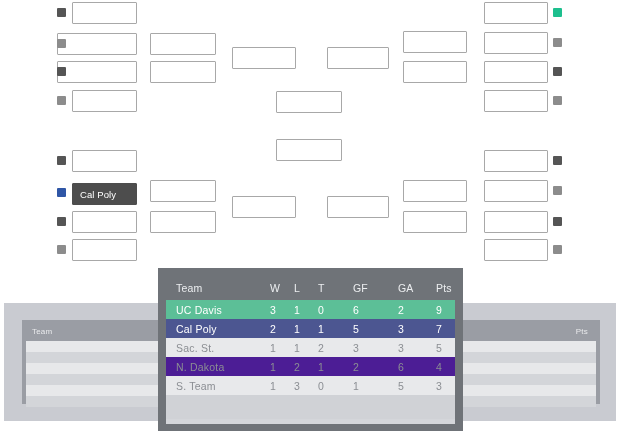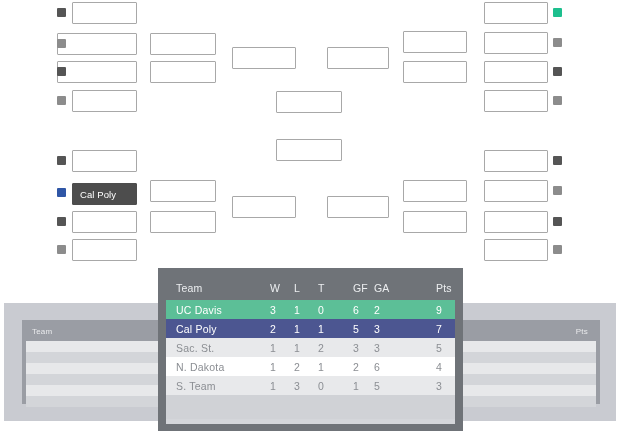--- a/index.html
+++ b/index.html
@@ -133,32 +133,32 @@
     top: 4px;
     font-size: 10.5px;
     letter-spacing: 0.2px;
     white-space: nowrap;
   }
   .fg-row.rank1 { background: #5cbf97; }
   .fg-row.rank2 { background: #4c5691; }
   .fg-row.rank1 .cell,
   .fg-row.rank2 .cell { color: #ffffff; }
   .fg-row.plain-odd  { background: #e8e9eb; }
-  .fg-row.plain-even { background: #ffffff; }
+  .fg-row.plain-even { background: #4c1d95; }
   .fg-row.plain-odd .cell,
   .fg-row.plain-even .cell { color: #8b8e93; }
   .fg-row.spacer { background: #d0d2d6; height: 24px; }
 
   
   .col-team { left: 10px; }
   .col-w    { left: 104px; }
   .col-l    { left: 128px; }
   .col-t    { left: 152px; }
   .col-gf   { left: 187px; }
-  .col-ga   { left: 208px; }
+  .col-ga   { left: 232px; }
   .col-pts  { left: 270px; }
 </style>
 </head>
 <body>
 
 <div id="stage">
 
   <div id="bracket">
       <div class="slot" style="left: 72px; top: 2px; width: 65px; height: 22px;">
         <span class="slot-label"></span>

